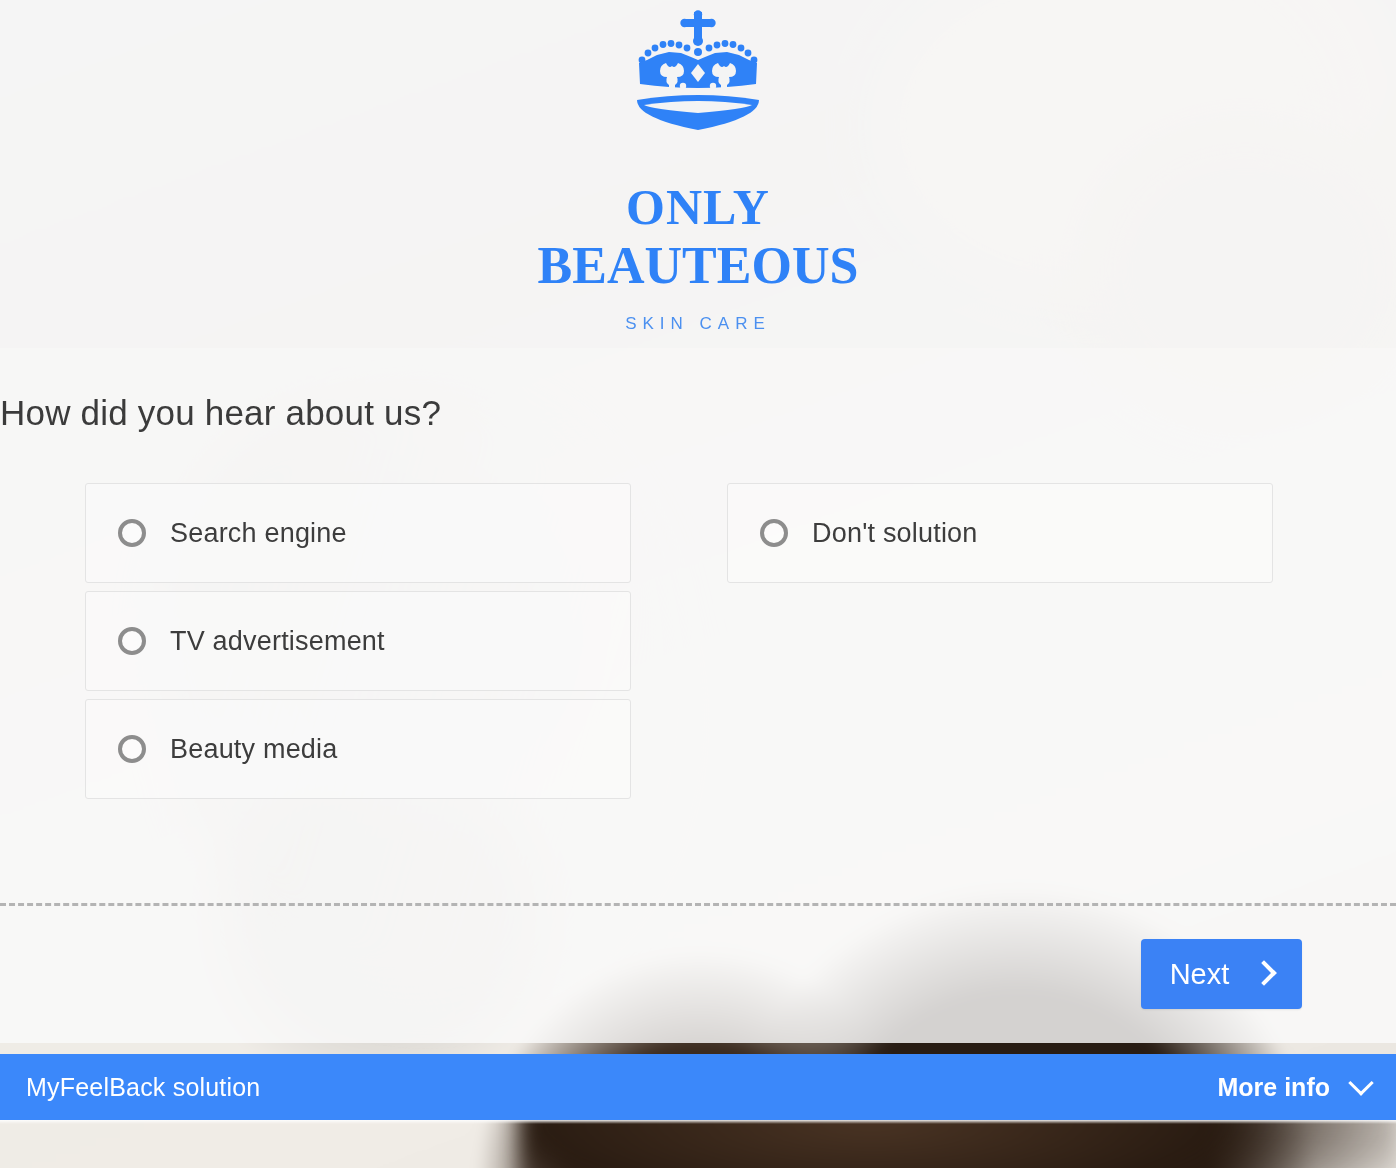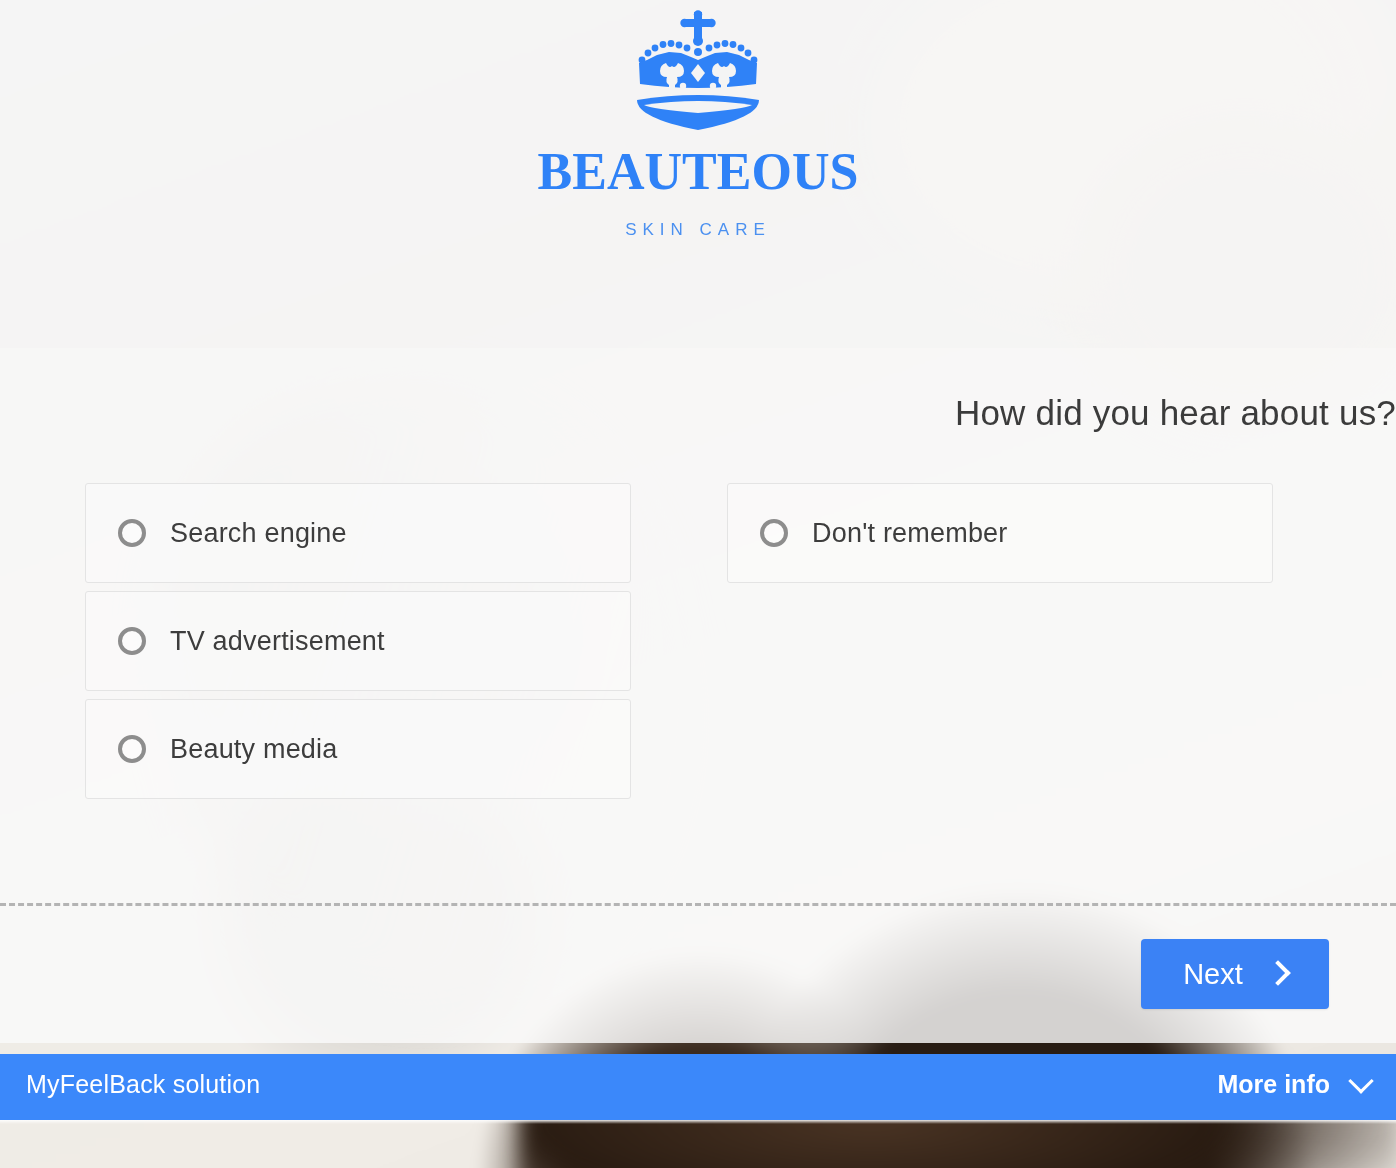--- a/index.html
+++ b/index.html
@@ -123,21 +123,21 @@
   .survey {
     position: absolute;
     left: 0; top: 348px;
     width: 1396px;
     height: 695px;
     background: rgba(250,250,250,0.82);
   }
 
   .question {
     margin: 45px 0 0 0;
-    text-align: right;
+    text-align: left;
     font-size: 35px;
     color: #3b3b3b;
     font-weight: normal;
     letter-spacing: .2px;
   }
 
   .options-grid {
     position: absolute;
     left: 85px;
     top: 135px;
@@ -201,21 +201,21 @@
     height: 0;
     border-top: 3px dashed #a9a9a9;
     opacity: .85;
   }
 
   
   .next-btn {
     position: absolute;
     left: 1141px;
     top: 939px;
-    width: 188px;
+    width: 161px;
     height: 70px;
     background: #3b82f5;
     border: none;
     border-radius: 4px;
     color: #ffffff;
     font-size: 29px;
     font-family: "Liberation Sans", sans-serif;
     display: flex;
     align-items: center;
     justify-content: center;
@@ -235,23 +235,23 @@
 
   
   .footer {
     position: absolute;
     left: 0;
     top: 1054px;
     width: 1396px;
     height: 66px;
     background: #3b88fa;
     display: flex;
-    align-items: flex-start;
+    align-items: center;
     justify-content: space-between;
-    padding: 16px 26px;
+    padding: 0 26px;
     box-sizing: border-box;
   }
   .footer-brand {
     color: #ffffff;
     font-size: 25px;
     letter-spacing: .2px;
   }
   .footer-more {
     display: flex;
     align-items: center;
@@ -333,20 +333,21 @@
           <ellipse cx="105" cy="86" rx="11" ry="5.5" fill="#f4f4f4"></ellipse>
           <circle cx="26" cy="82" r="4" fill="#f4f4f4"></circle>
           <circle cx="124" cy="82" r="4" fill="#f4f4f4"></circle>
           <circle cx="60" cy="78" r="3.2" fill="#f4f4f4"></circle>
           <circle cx="90" cy="78" r="3.2" fill="#f4f4f4"></circle>
 
           <path d="M14 92 Q75 82 136 92 Q136 110 75 122 Q14 110 14 92 Z"></path>
           <path fill="#f4f4f4" d="M21 97 Q75 89 129 97 Q122 101 75 105 Q28 101 21 97 Z"></path>
         </g>
       </svg>
+      <div class="brand-line1">ONLY</div>
       <div class="brand-line2">BEAUTEOUS</div>
       <div class="brand-sub">SKIN CARE</div>
     </div>
   </div>
 
   <div class="survey">
     <h1 class="question">How did you hear about us?</h1>
 
     <div class="options-grid">
       <div class="option">
@@ -357,21 +358,21 @@
         <span class="radio"></span>
         <span class="option-label">TV advertisement</span>
       </div>
 
       <div class="option">
         <span class="radio"></span>
         <span class="option-label">Beauty media</span>
       </div>
       <div class="option">
         <span class="radio"></span>
-        <span class="option-label">Don't remember</span>
+        <span class="option-label">Don't solution</span>
       </div>
     </div>
   </div>
 
   <div class="divider"></div>
 
   <button class="next-btn">
     <span>Next</span>
     <span class="chev-right"></span>
   </button>

